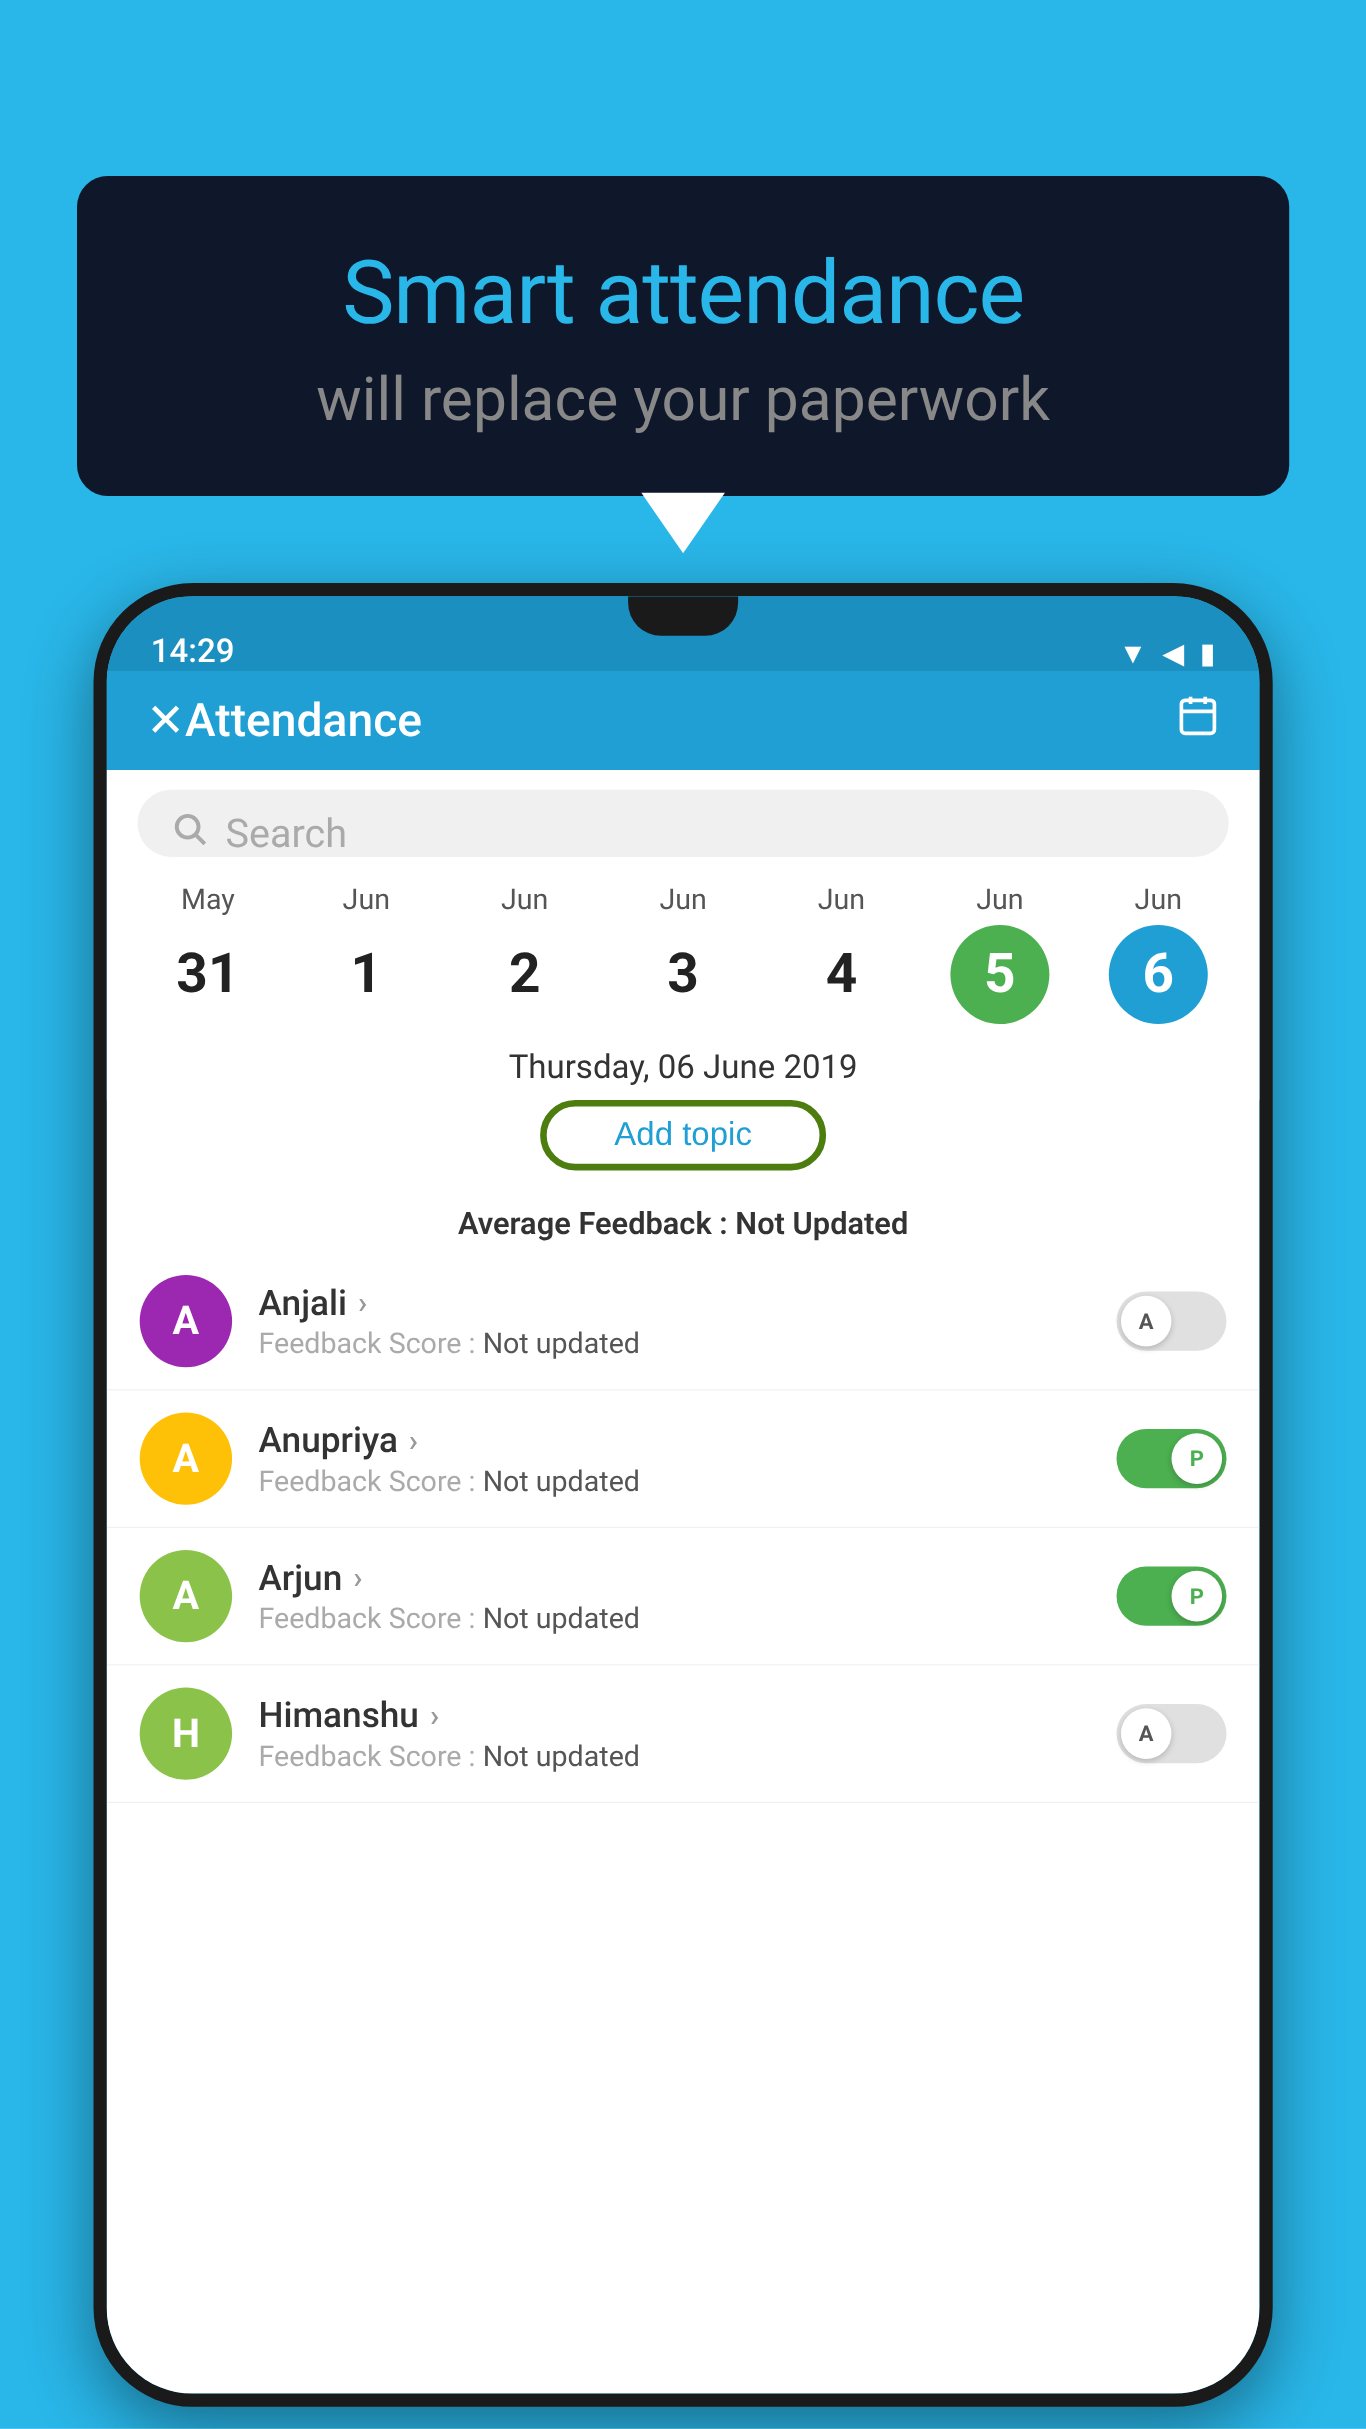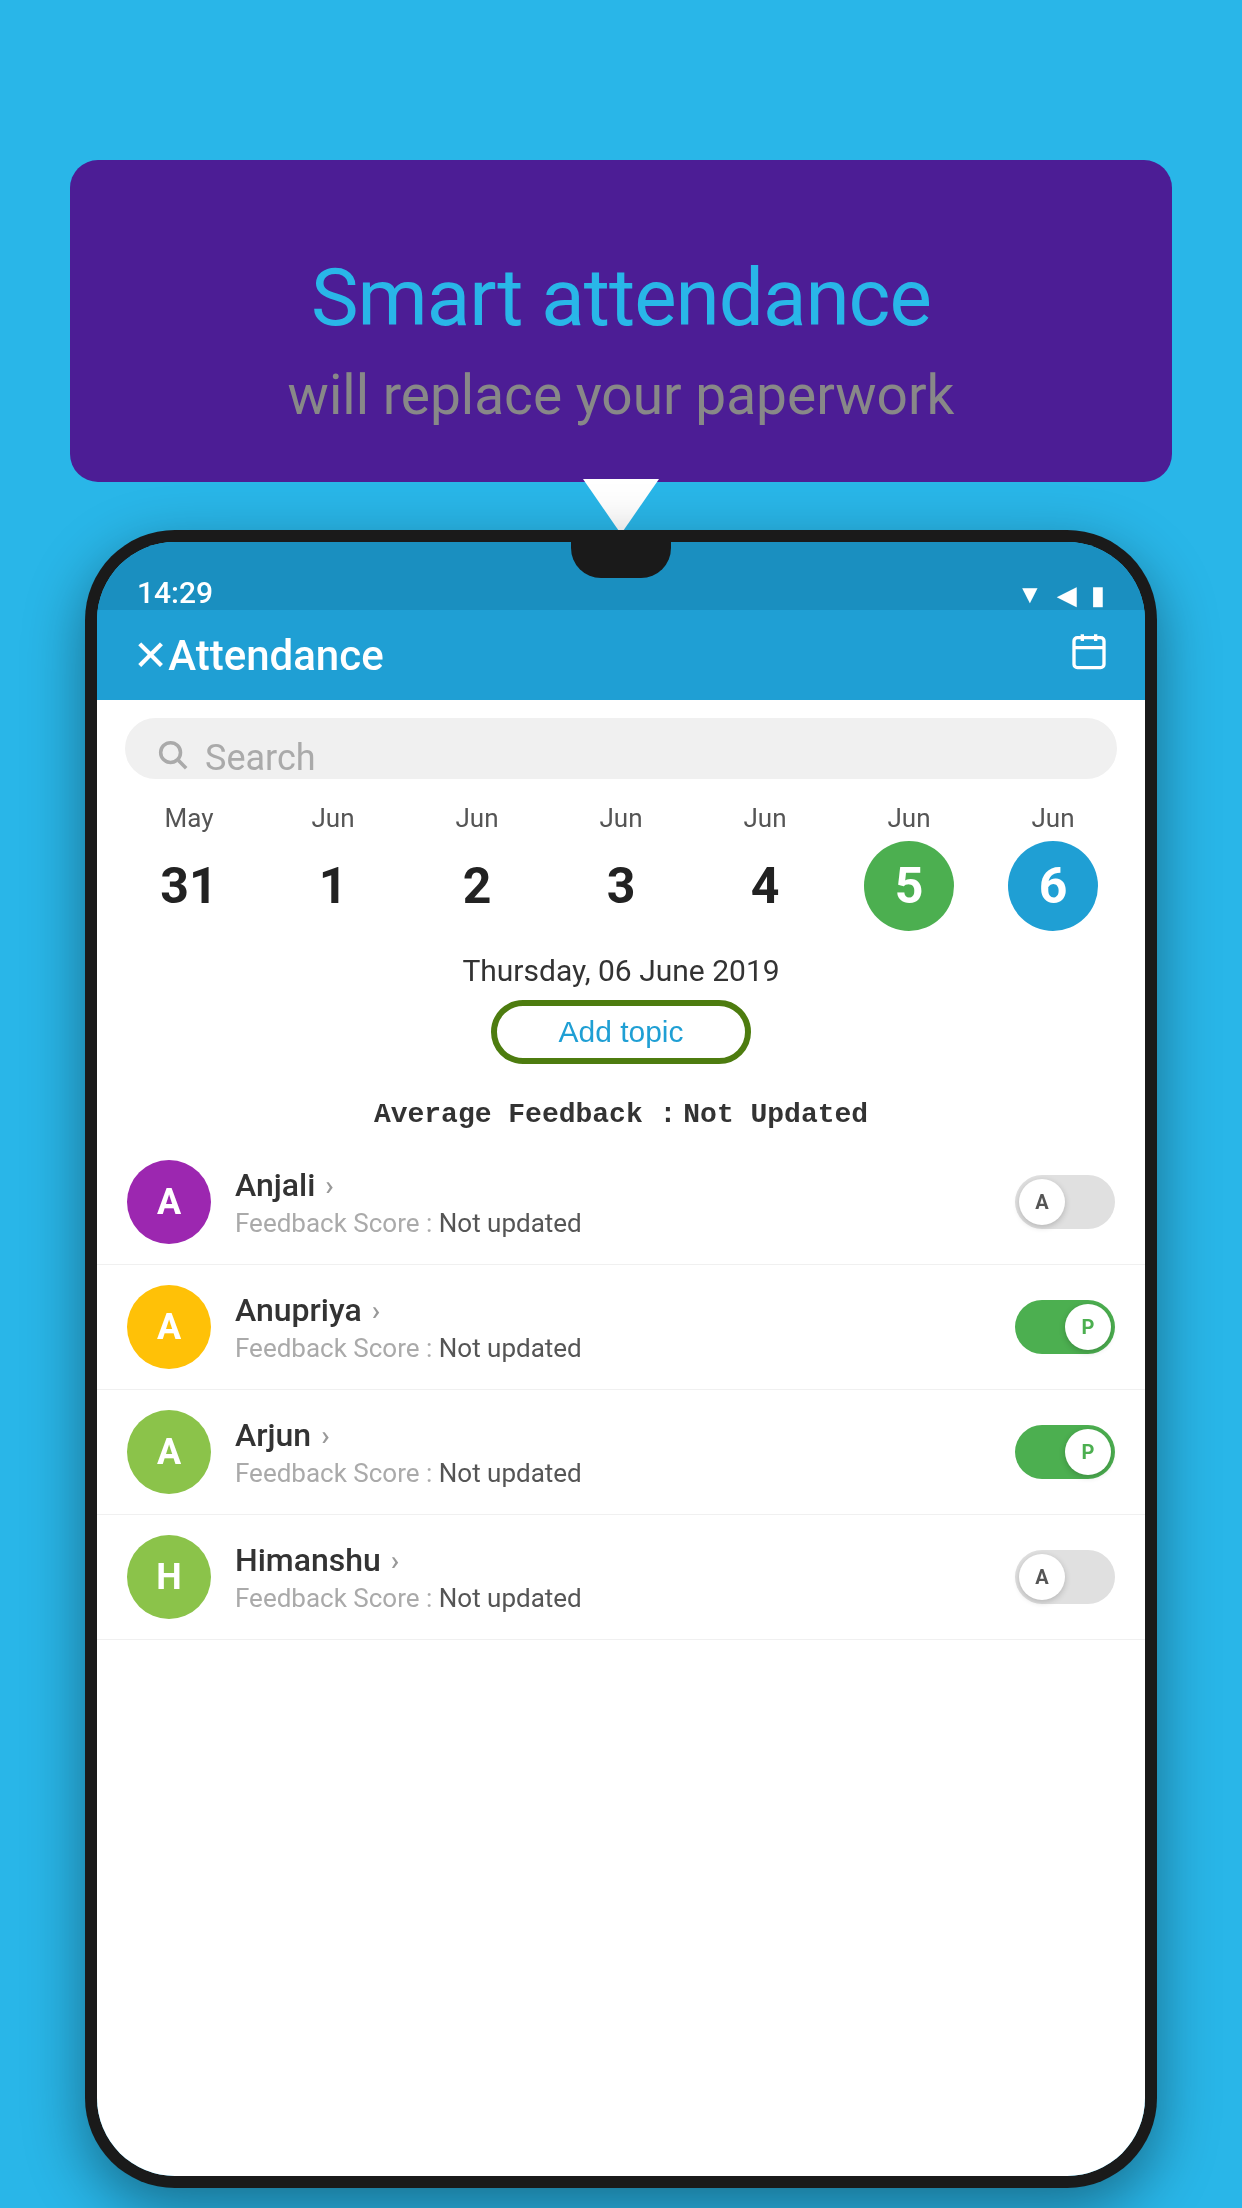--- a/index.html
+++ b/index.html
@@ -15,23 +15,23 @@
 
     
     .speech-bubble-wrapper {
       position: absolute;
       top: 160px;
       left: 70px;
       right: 70px;
     }
 
     .speech-bubble {
-      background: #4c1d95;
+      background: #0f172a;
       border-radius: 28px;
-      padding: 91px 50px 55px;
+      padding: 60px 50px 55px;
       text-align: center;
       position: relative;
     }
 
     .speech-bubble::after {
       content: '';
       position: absolute;
       bottom: -52px;
       left: 50%;
       transform: translateX(-50%);
@@ -263,21 +263,20 @@
       text-align: center;
       font-size: 28px;
       color: #888;
       margin-bottom: 10px;
       padding: 0 20px;
     }
 
     .avg-feedback span {
       color: #333;
       font-weight: 600;
-      font-family: Liberation Mono, monospace;
     }
 
     
     .student-list {
       overflow: hidden;
       flex: 1;
     }
 
     .student-item {
       display: flex;

